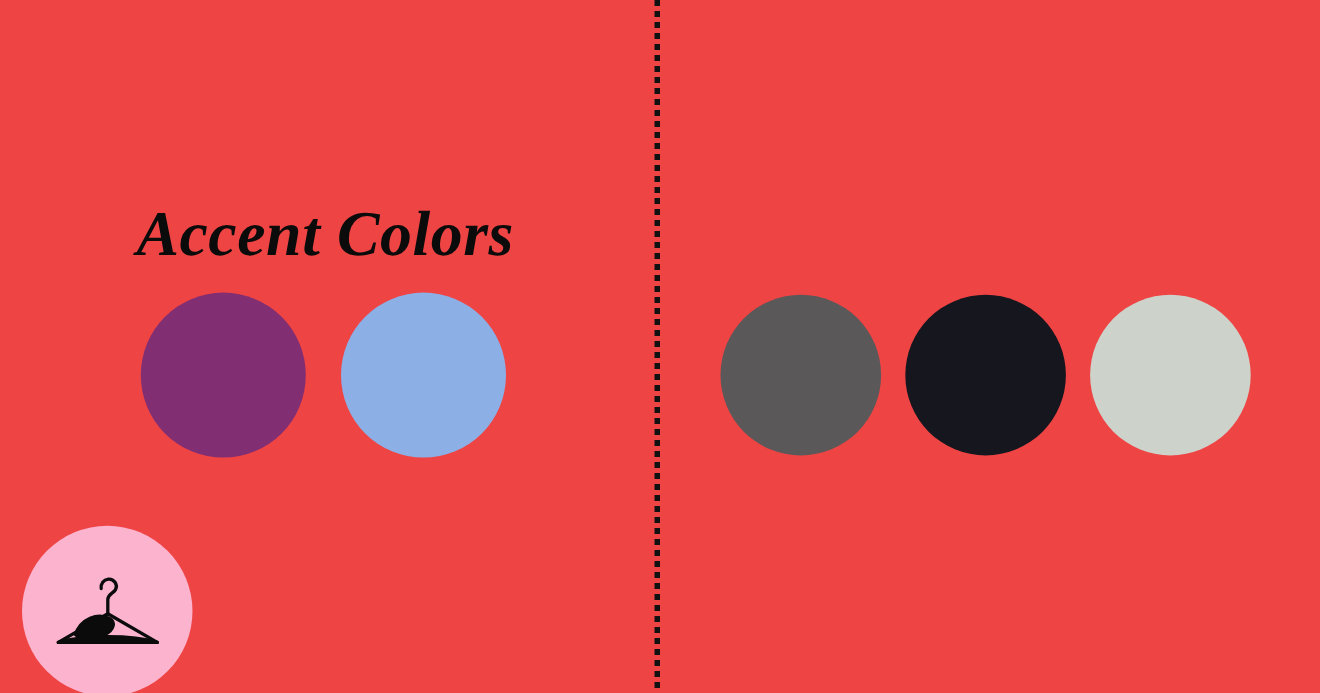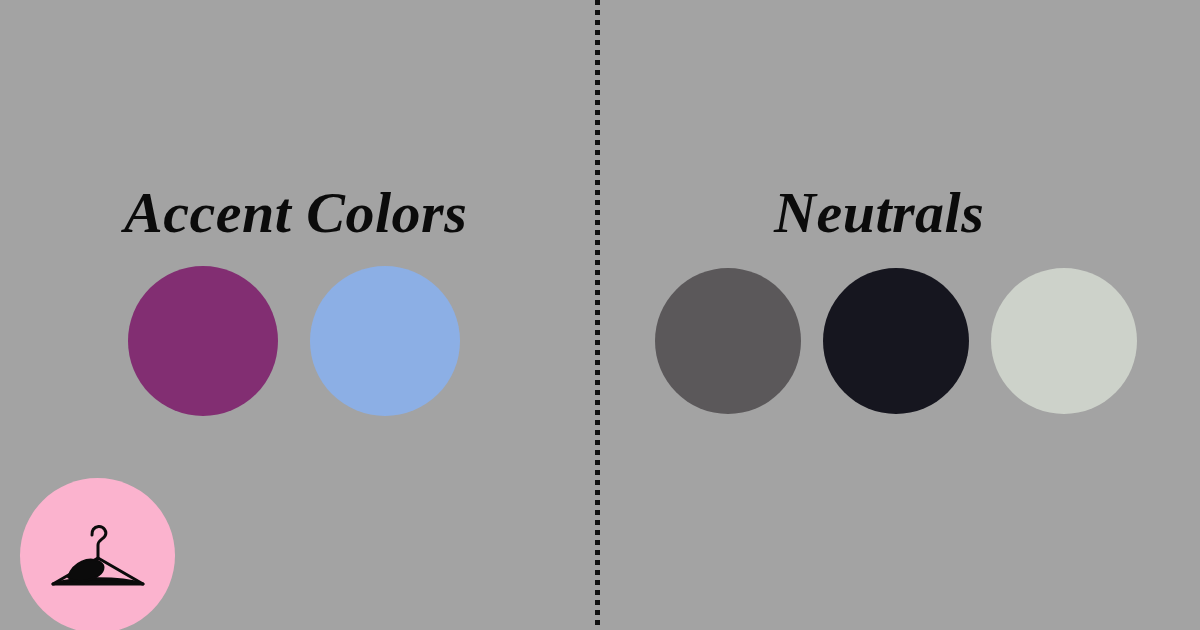--- a/index.html
+++ b/index.html
@@ -106,35 +106,34 @@
     display: block;
     width: 104px;
     height: 72px;
     margin-top: 2px;
     margin-left: 1px;
   }
 </style>
 </head>
 <body style="background: rgb(255, 252, 245);">
 
-<div id="canvas" style="background: #a3a3a3; padding-left: 27px;">
+<div id="canvas" style="background: #ef4444; padding-left: 27px;">
 
   <div class="panel panel-left">
     <div class="panel-title">Accent Colors</div>
 
     <div class="swatch-row">
       <div class="swatch" id="sw-accent-0" style="background: rgb(130, 46, 114);"></div>
       <div class="swatch" id="sw-accent-1" style="background: rgb(140, 175, 229);"></div>
     </div>
   </div>
 
   <div class="divider" style="background-image: linear-gradient(rgb(17, 17, 17) 0px, rgb(17, 17, 17) 5px, rgba(0, 0, 0, 0) 5px, rgba(0, 0, 0, 0) 10px);"></div>
 
   <div class="panel panel-right">
-    <div class="panel-title">Neutrals</div>
 
     <div class="swatch-row">
       <div class="swatch" id="sw-neutral-0" style="background: rgb(91, 88, 90);"></div>
       <div class="swatch" id="sw-neutral-1" style="background: rgb(22, 22, 31);"></div>
       <div class="swatch" id="sw-neutral-2" style="background: rgb(205, 210, 202);"></div>
     </div>
   </div>
 
   <div class="brand-logo" id="brand-logo" style="background: rgb(251, 179, 206);">
     <svg viewBox="0 0 104 72" xmlns="http://www.w3.org/2000/svg">

